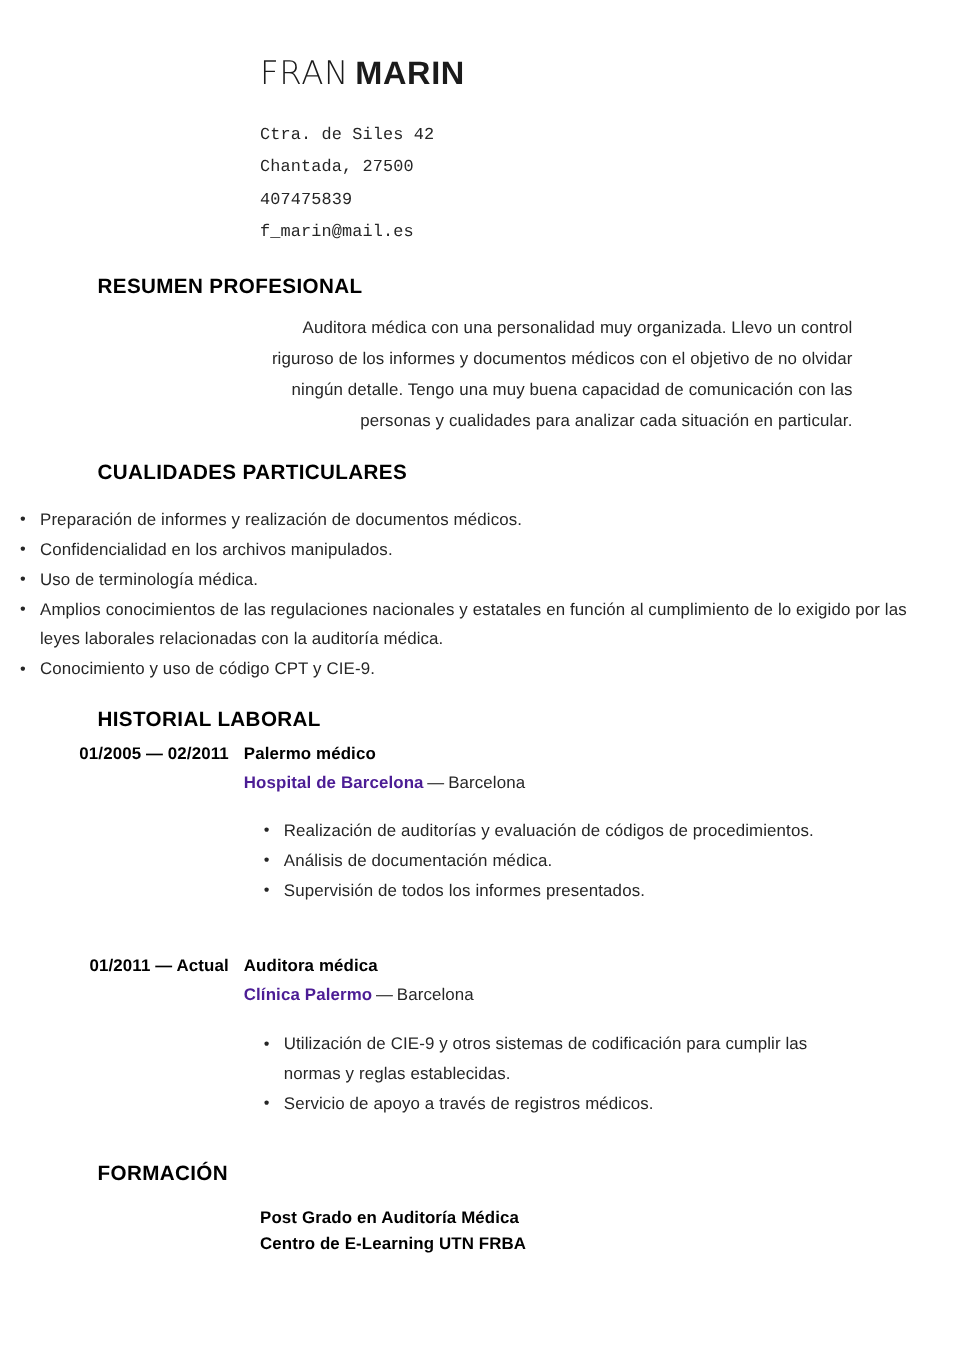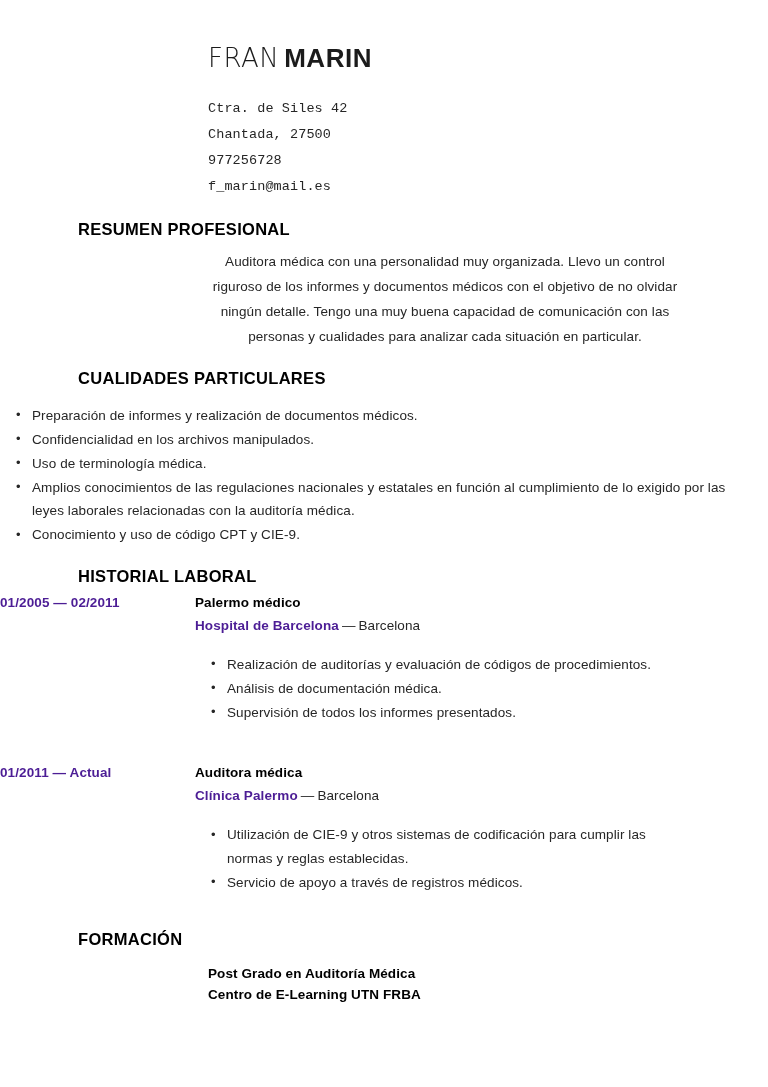--- a/index.html
+++ b/index.html
@@ -76,21 +76,21 @@
 
   .body-block {
     padding-left: 208px;
     padding-right: 86px;
   }
   .summary-text {
     font-size: 13.5px;
     line-height: 25px;
     color: #262626;
     letter-spacing: 0.1px;
-    text-align: center;
+    text-align: right;
   }
 
   
   ul.bullets {
     list-style: none;
     margin: 16px;
     padding: 0;
   }
   ul.bullets > li {
     position: relative;
@@ -120,24 +120,25 @@
     align-items: flex-start;
     margin-top: 6px;
   }
   .job + .job {
     margin-top: 22px;
   }
   .job-dates {
     width: 195px;
     box-sizing: border-box;
     padding-right: 12px;
+    text-align: right;
     font-size: 13.5px;
     font-weight: bold;
     line-height: 22px;
-    color: #4c1d95;
+    color: #000000;
     letter-spacing: 0.1px;
     flex: 0 0 195px;
   }
   .job-body {
     flex: 1 1 auto;
     padding-right: 80px;
   }
   .job-title {
     font-size: 13.5px;
     font-weight: bold;
@@ -185,21 +186,21 @@
 
 <div class="page">
 
   <div class="header">
     <div class="name">
       <span class="first">FRAN</span><span class="last">MARIN</span>
     </div>
     <div class="contact">
       <div class="contact-line">Ctra. de Siles 42</div>
       <div class="contact-line">Chantada, 27500</div>
-      <div class="contact-line">977256728</div>
+      <div class="contact-line">407475839</div>
       <div class="contact-line">f_marin@mail.es</div>
     </div>
   </div>
 
   <div class="section">
     <div class="section-title">RESUMEN PROFESIONAL</div>
     <div class="body-block">
       <div class="summary-text">Auditora médica con una personalidad muy organizada. Llevo un control riguroso de los informes y documentos médicos con el objetivo de no olvidar ningún detalle. Tengo una muy buena capacidad de comunicación con las personas y cualidades para analizar cada situación en particular.</div>
     </div>
   </div>

